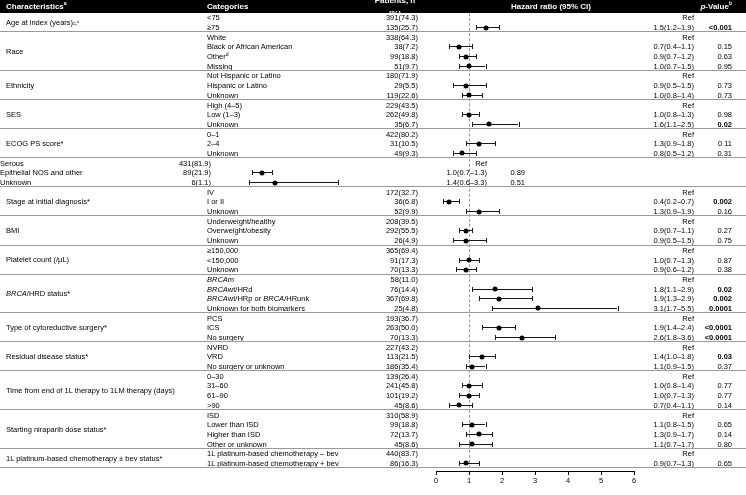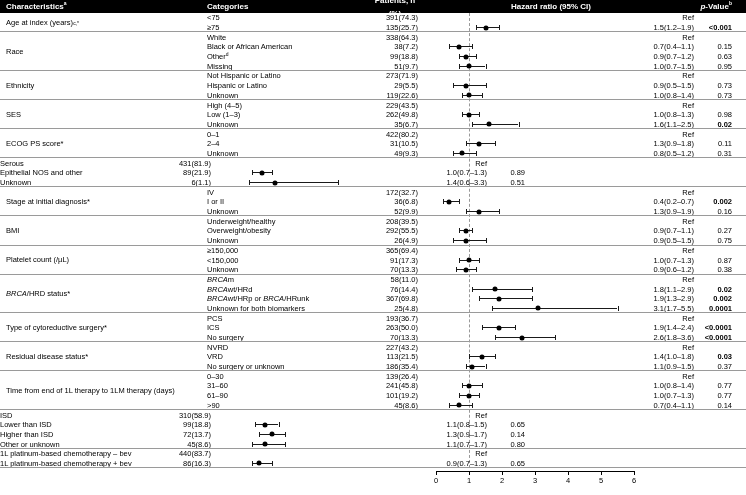--- a/index.html
+++ b/index.html
@@ -129,21 +129,21 @@
             <div class="c-hr">1.0(0.7–1.5)</div>
             <div class="c-pv">0.95</div>
           </div>
         </div>
       </div>
       <div class="group">
         <div class="g-char">Ethnicity</div>
         <div class="g-rows">
           <div class="row">
             <div class="c-cat">Not Hispanic or Latino</div>
-            <div class="c-pat">273(71.9)</div>
+            <div class="c-pat">180(71.9)</div>
             <div class="c-plot"></div>
             <div class="c-hr">Ref</div>
             <div class="c-pv"></div>
           </div>
           <div class="row">
             <div class="c-cat">Hispanic or Latino</div>
             <div class="c-pat">29(5.5)</div>
             <div class="c-plot">
               <div class="ci" style="left: 16.5px; width: 33px;"></div>
               <div class="cap" style="left: 16.5px;"></div>
@@ -547,20 +547,21 @@
               <div class="cap" style="left: 13.2px;"></div>
               <div class="cap" style="left: 36.3px;"></div>
               <div class="pt" style="left: 23.1px;"></div>
             </div>
             <div class="c-hr">0.7(0.4–1.1)</div>
             <div class="c-pv">0.14</div>
           </div>
         </div>
       </div>
       <div class="group">
+        <div class="g-char">Starting niraparib dose status*</div>
         <div class="g-rows">
           <div class="row">
             <div class="c-cat">ISD</div>
             <div class="c-pat">310(58.9)</div>
             <div class="c-plot"></div>
             <div class="c-hr">Ref</div>
             <div class="c-pv"></div>
           </div>
           <div class="row">
             <div class="c-cat">Lower than ISD</div>
@@ -594,20 +595,21 @@
               <div class="cap" style="left: 23.1px;"></div>
               <div class="cap" style="left: 56.1px;"></div>
               <div class="pt" style="left: 36.3px;"></div>
             </div>
             <div class="c-hr">1.1(0.7–1.7)</div>
             <div class="c-pv">0.80</div>
           </div>
         </div>
       </div>
       <div class="group">
+        <div class="g-char">1L platinum-based chemotherapy ± bev status*</div>
         <div class="g-rows">
           <div class="row">
             <div class="c-cat">1L platinum-based chemotherapy – bev</div>
             <div class="c-pat">440(83.7)</div>
             <div class="c-plot"></div>
             <div class="c-hr">Ref</div>
             <div class="c-pv"></div>
           </div>
           <div class="row">
             <div class="c-cat">1L platinum-based chemotherapy + bev</div>

